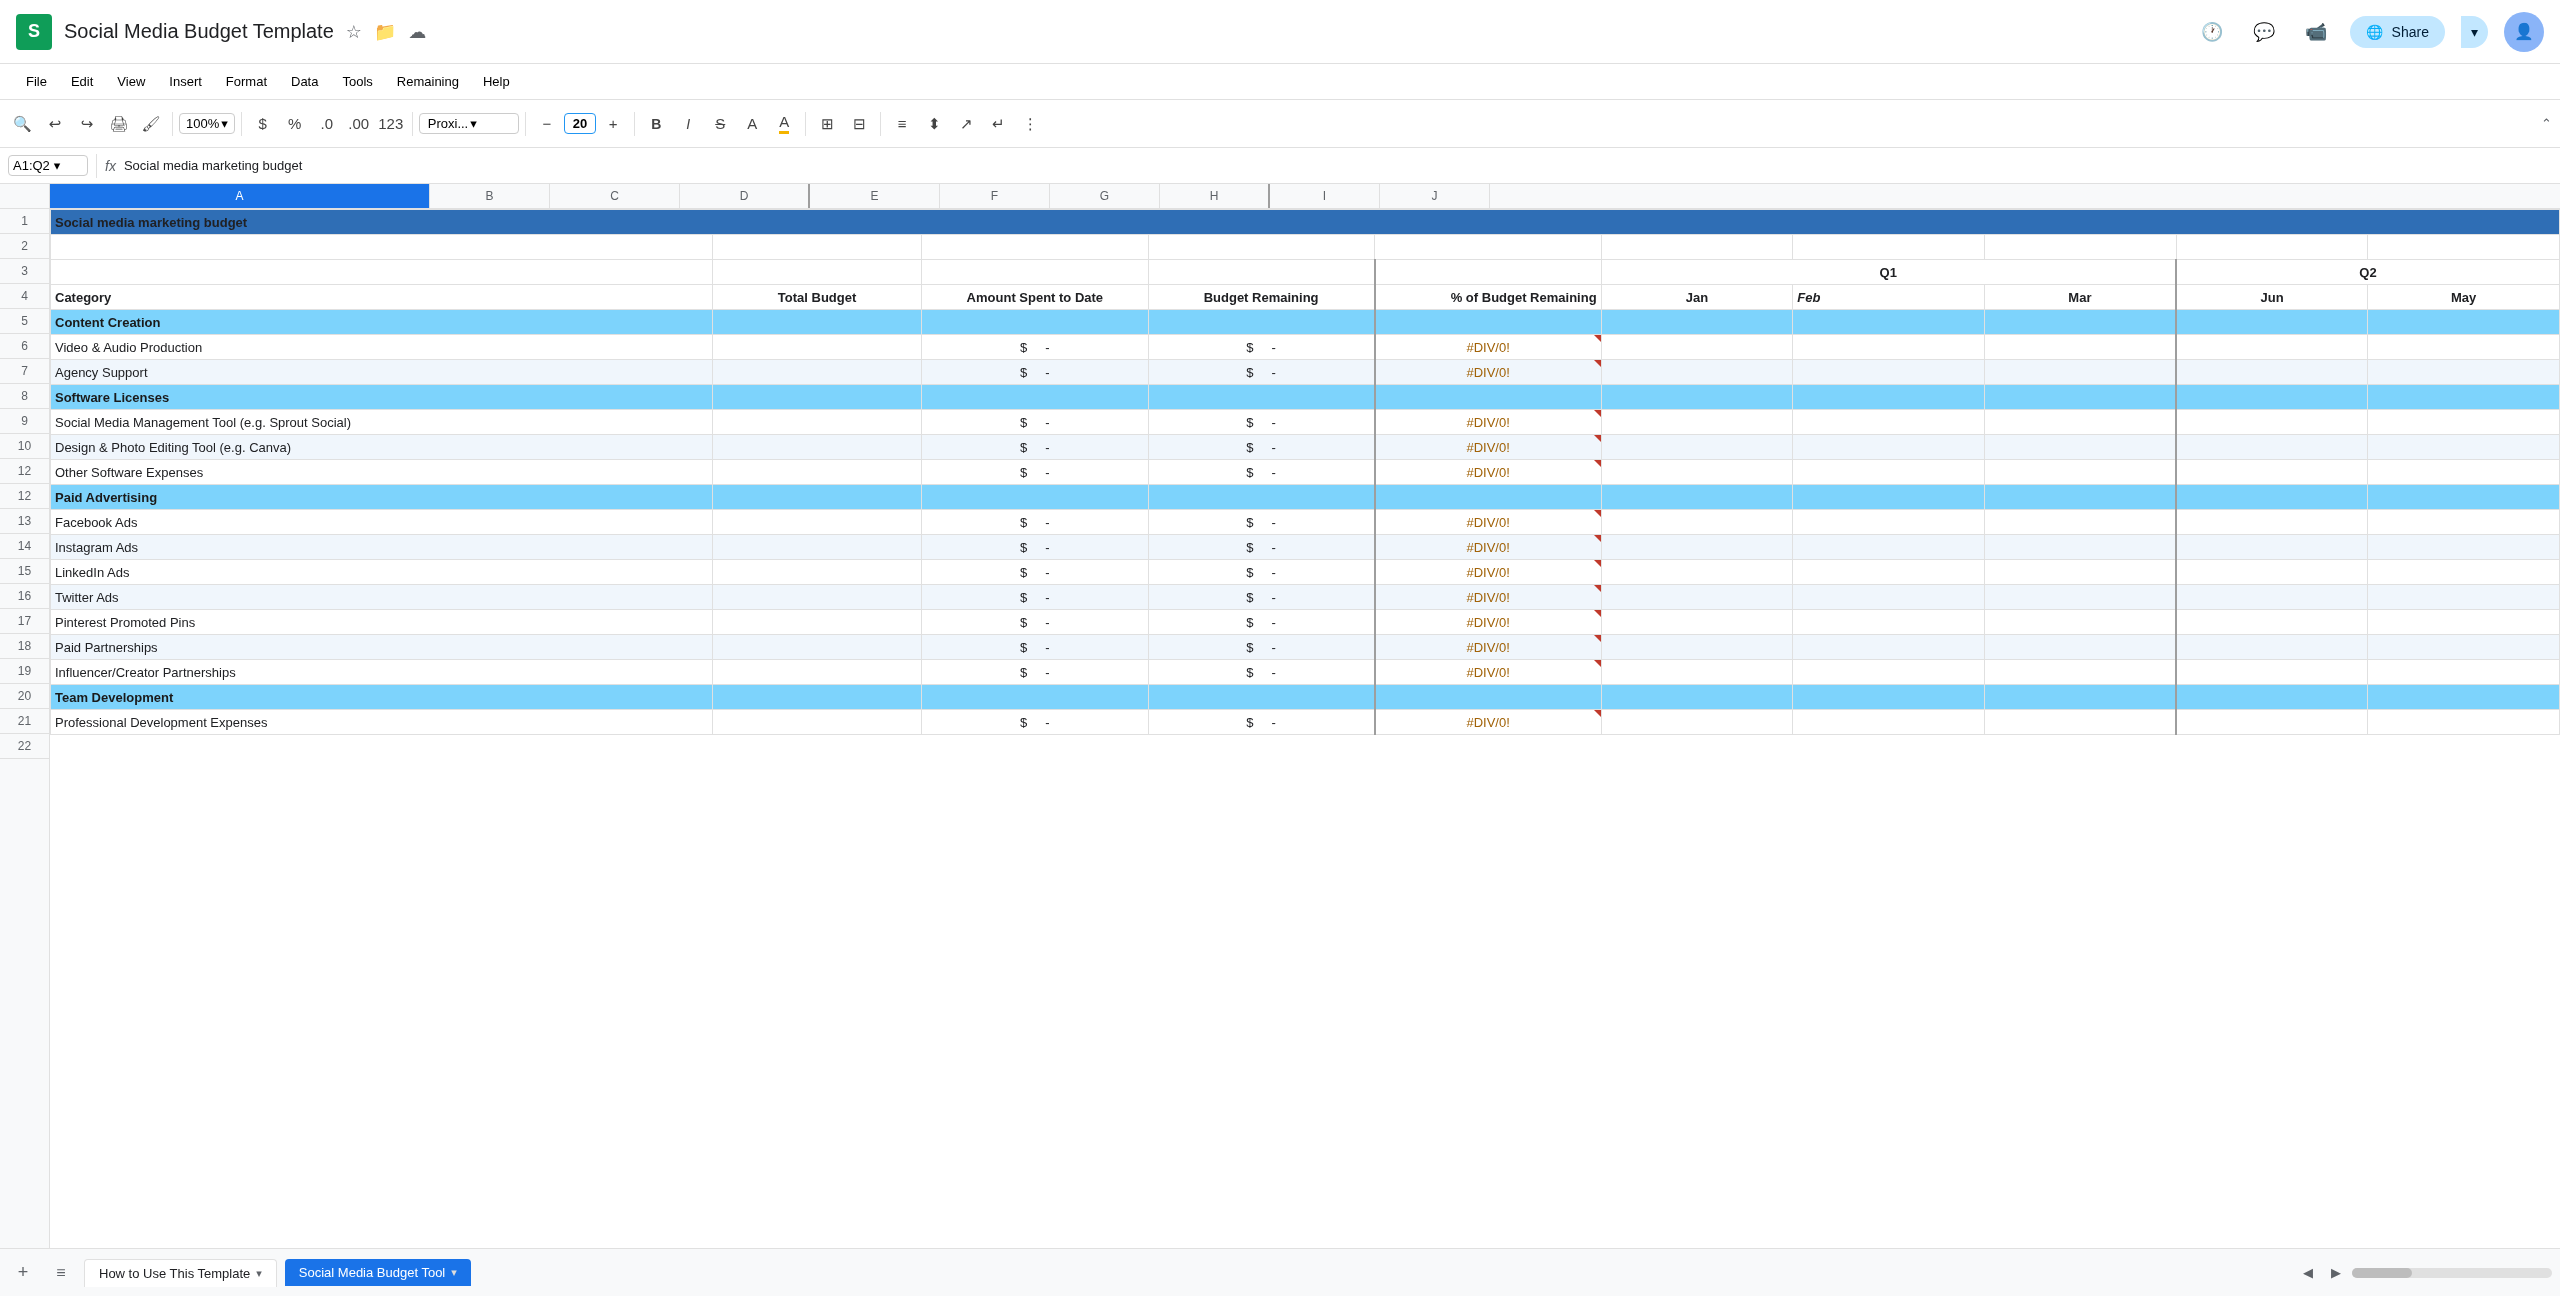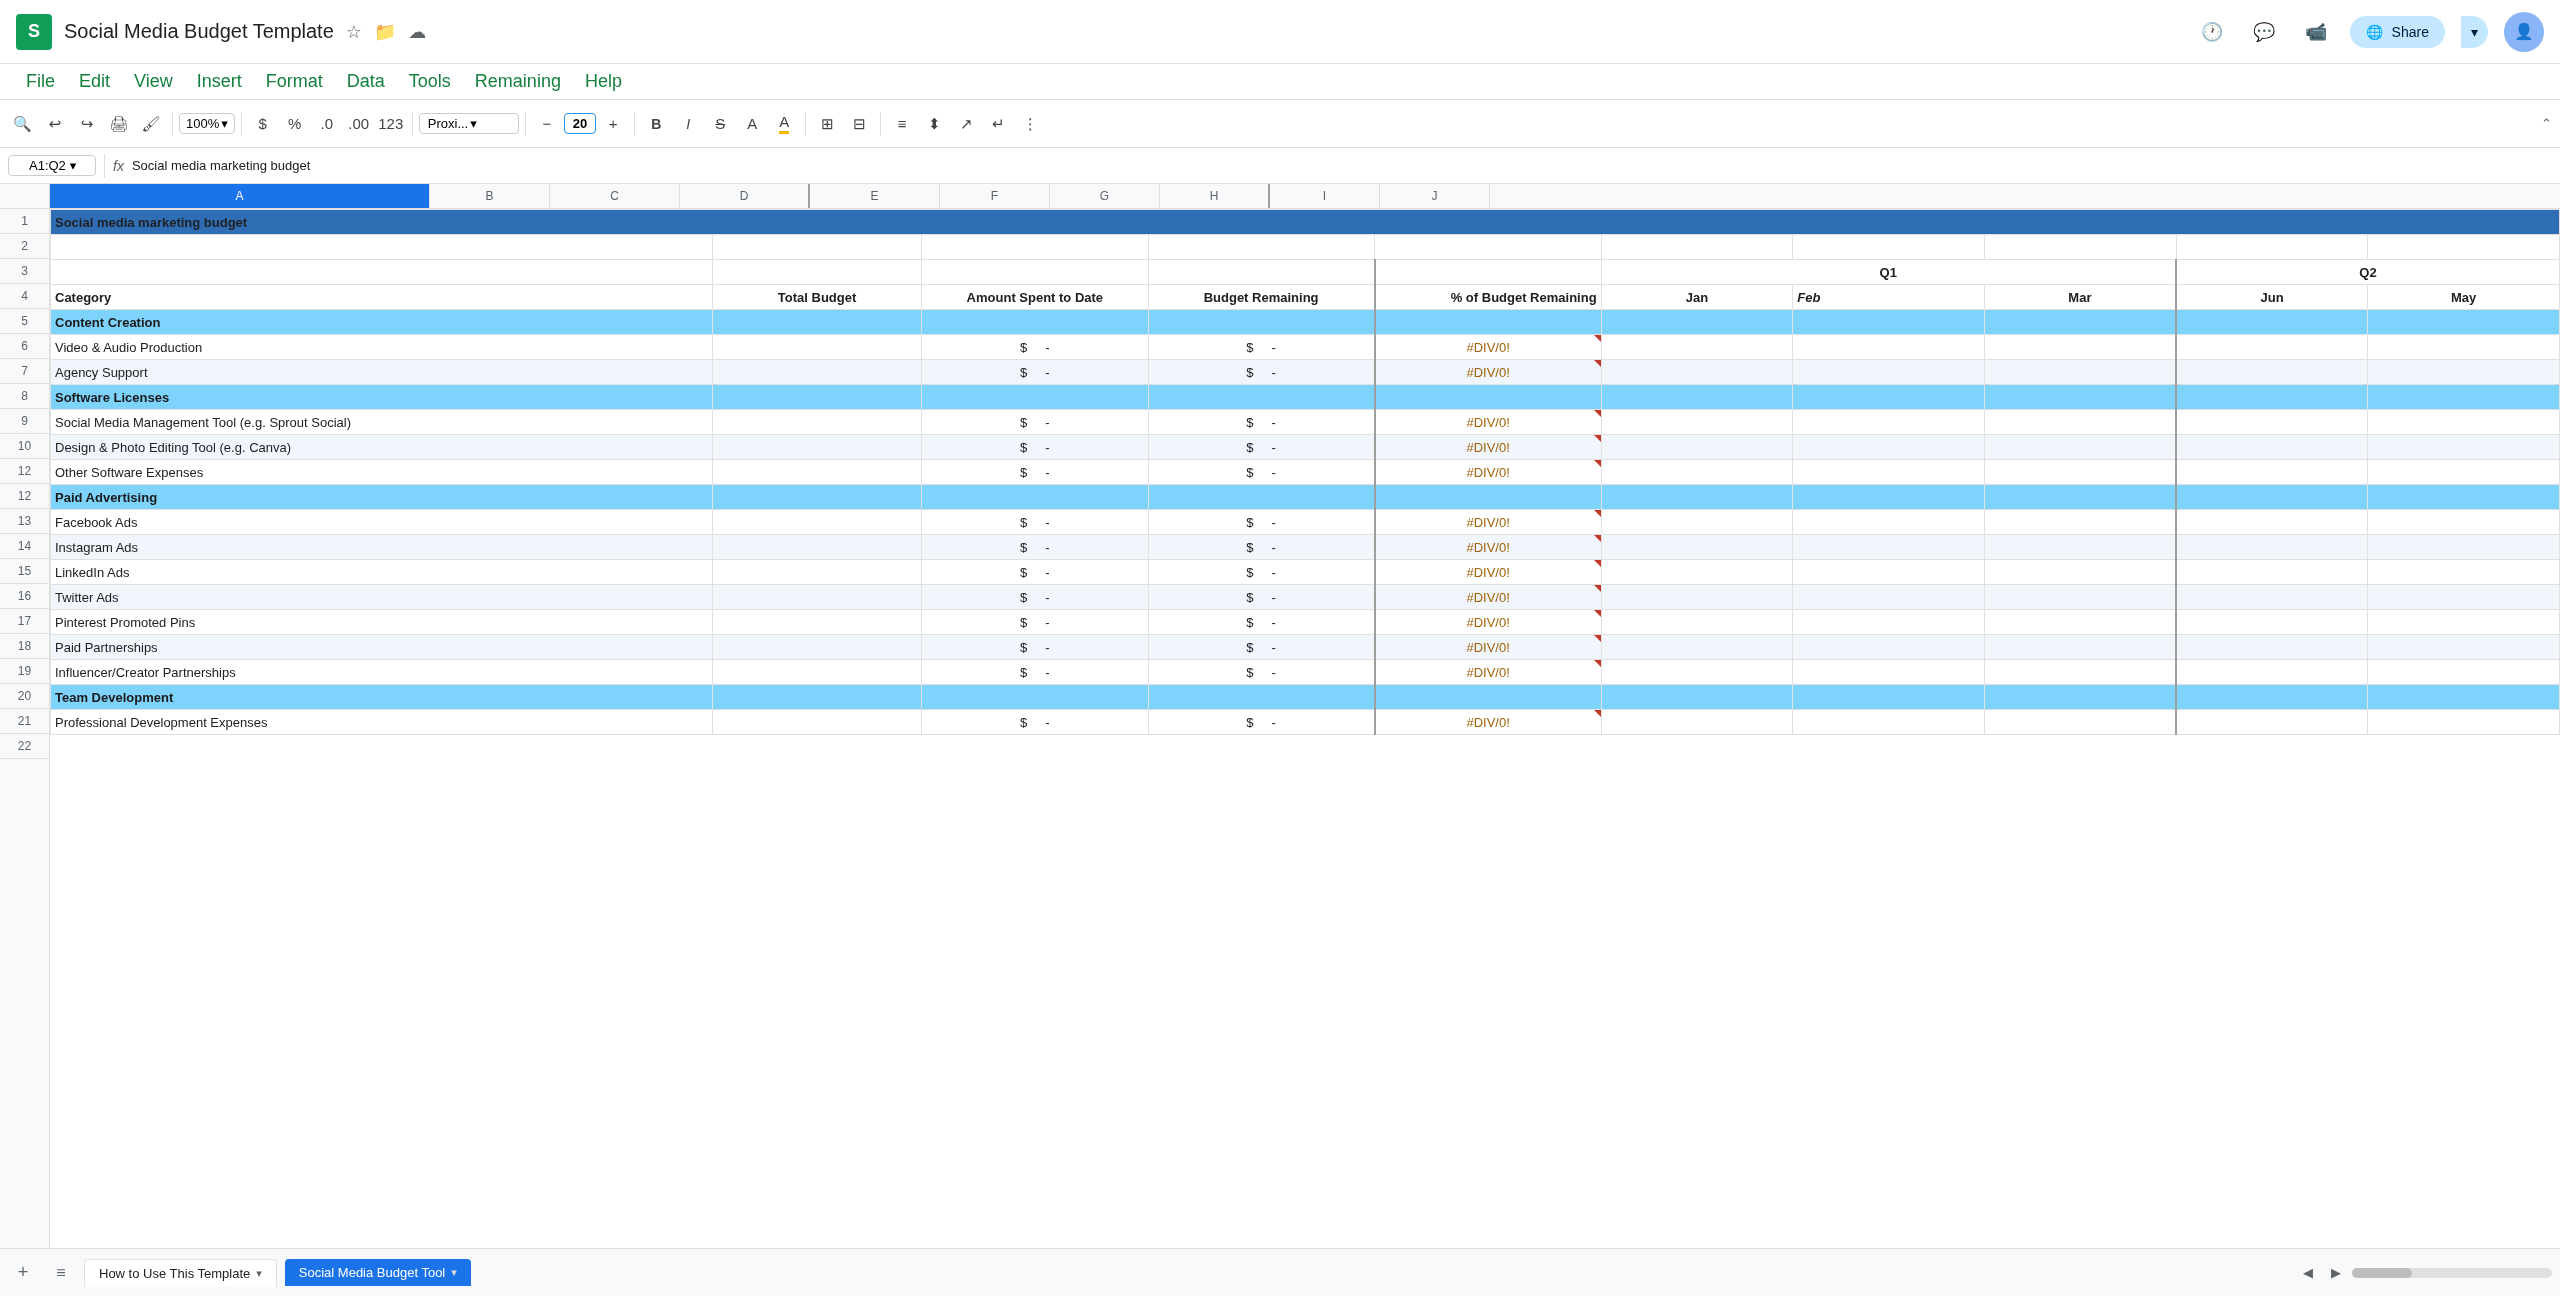--- a/index.html
+++ b/index.html
@@ -19,40 +19,40 @@
     #share-btn {
       display: flex; align-items: center; background: #c2e7ff; border: none; border-radius: 20px; padding: 8px 16px; font-size: 14px; font-weight: 500; color: #001d35; cursor: pointer; gap: 8px;
     }
     #share-dropdown { background: #c2e7ff; border: none; border-radius: 0 20px 20px 0; padding: 8px 10px; cursor: pointer; font-size: 14px; color: #001d35; }
     #avatar { width: 40px; height: 40px; border-radius: 50%; background: #8ab4f8; display: flex; align-items: center; justify-content: center; color: #fff; font-weight: bold; font-size: 16px; overflow: hidden; }
 
     
     #menu-bar {
       display: flex; align-items: center; height: 36px; padding: 0 16px; background: #fff; border-bottom: 1px solid #e0e0e0; gap: 4px;
     }
-    .menu-item { padding: 4px 10px; border-radius: 4px; cursor: pointer; font-size: 18px; color: #15803d; }
+    .menu-item { padding: 4px 10px; border-radius: 4px; cursor: pointer; font-size: 13px; color: #000000; }
 
     
     #toolbar {
       display: flex; align-items: center; height: 48px; padding: 0 8px; background: #fff; border-bottom: 1px solid #e0e0e0; gap: 2px; overflow: hidden;
     }
     .tb-btn { width: 30px; height: 30px; border-radius: 4px; display: flex; align-items: center; justify-content: center; cursor: pointer; color: #444; font-size: 15px; border: none; background: none; }
     .tb-separator { width: 1px; height: 24px; background: #e0e0e0; margin: 0 4px; }
     .tb-zoom { display: flex; align-items: center; gap: 2px; border: 1px solid #ccc; border-radius: 4px; padding: 2px 6px; font-size: 13px; cursor: pointer; }
     .tb-font-selector { display: flex; align-items: center; gap: 2px; border: 1px solid #ccc; border-radius: 4px; padding: 2px 8px; font-size: 13px; cursor: pointer; min-width: 100px; }
     .tb-font-size { display: flex; align-items: center; gap: 2px; border: 1px solid #2196f3; border-radius: 4px; padding: 2px 8px; font-size: 13px; font-weight: bold; cursor: pointer; }
     .tb-bold { font-weight: bold; font-size: 14px; }
     .tb-italic { font-style: italic; font-size: 14px; }
     .tb-strikethrough { text-decoration: line-through; }
 
     
     #formula-bar {
       display: flex; align-items: center; height: 36px; padding: 0 8px; background: #fff; border-bottom: 1px solid #e0e0e0;
     }
-    #cell-ref { display: flex; align-items: center; border: 1px solid #ccc; border-radius: 4px; padding: 2px 20px; font-size: 13px; width: 88px; cursor: pointer; gap: 4px; }
+    #cell-ref { display: flex; align-items: center; border: 1px solid #ccc; border-radius: 4px; padding: 2px 4px; font-size: 13px; width: 80px; cursor: pointer; gap: 4px; }
     #formula-separator { width: 1px; height: 24px; background: #e0e0e0; margin: 0 8px; }
     #fx-icon { color: #5f6368; font-size: 14px; margin-right: 8px; font-style: italic; }
     #formula-content { flex: 1; font-size: 13px; color: #202124; }
 
     
     #spreadsheet-area { display: flex; flex-direction: column; height: calc(1296px - 64px - 36px - 48px - 36px - 48px); overflow: hidden; }
 
     
     #col-headers { display: flex; flex-direction: row; background: #f8f9fa; border-bottom: 1px solid #e0e0e0; }
     .row-num-header { width: 50px; min-width: 50px; border-right: 1px solid #e0e0e0; display: flex; align-items: center; justify-content: center; font-size: 12px; color: #5f6368; background: #f8f9fa; }

